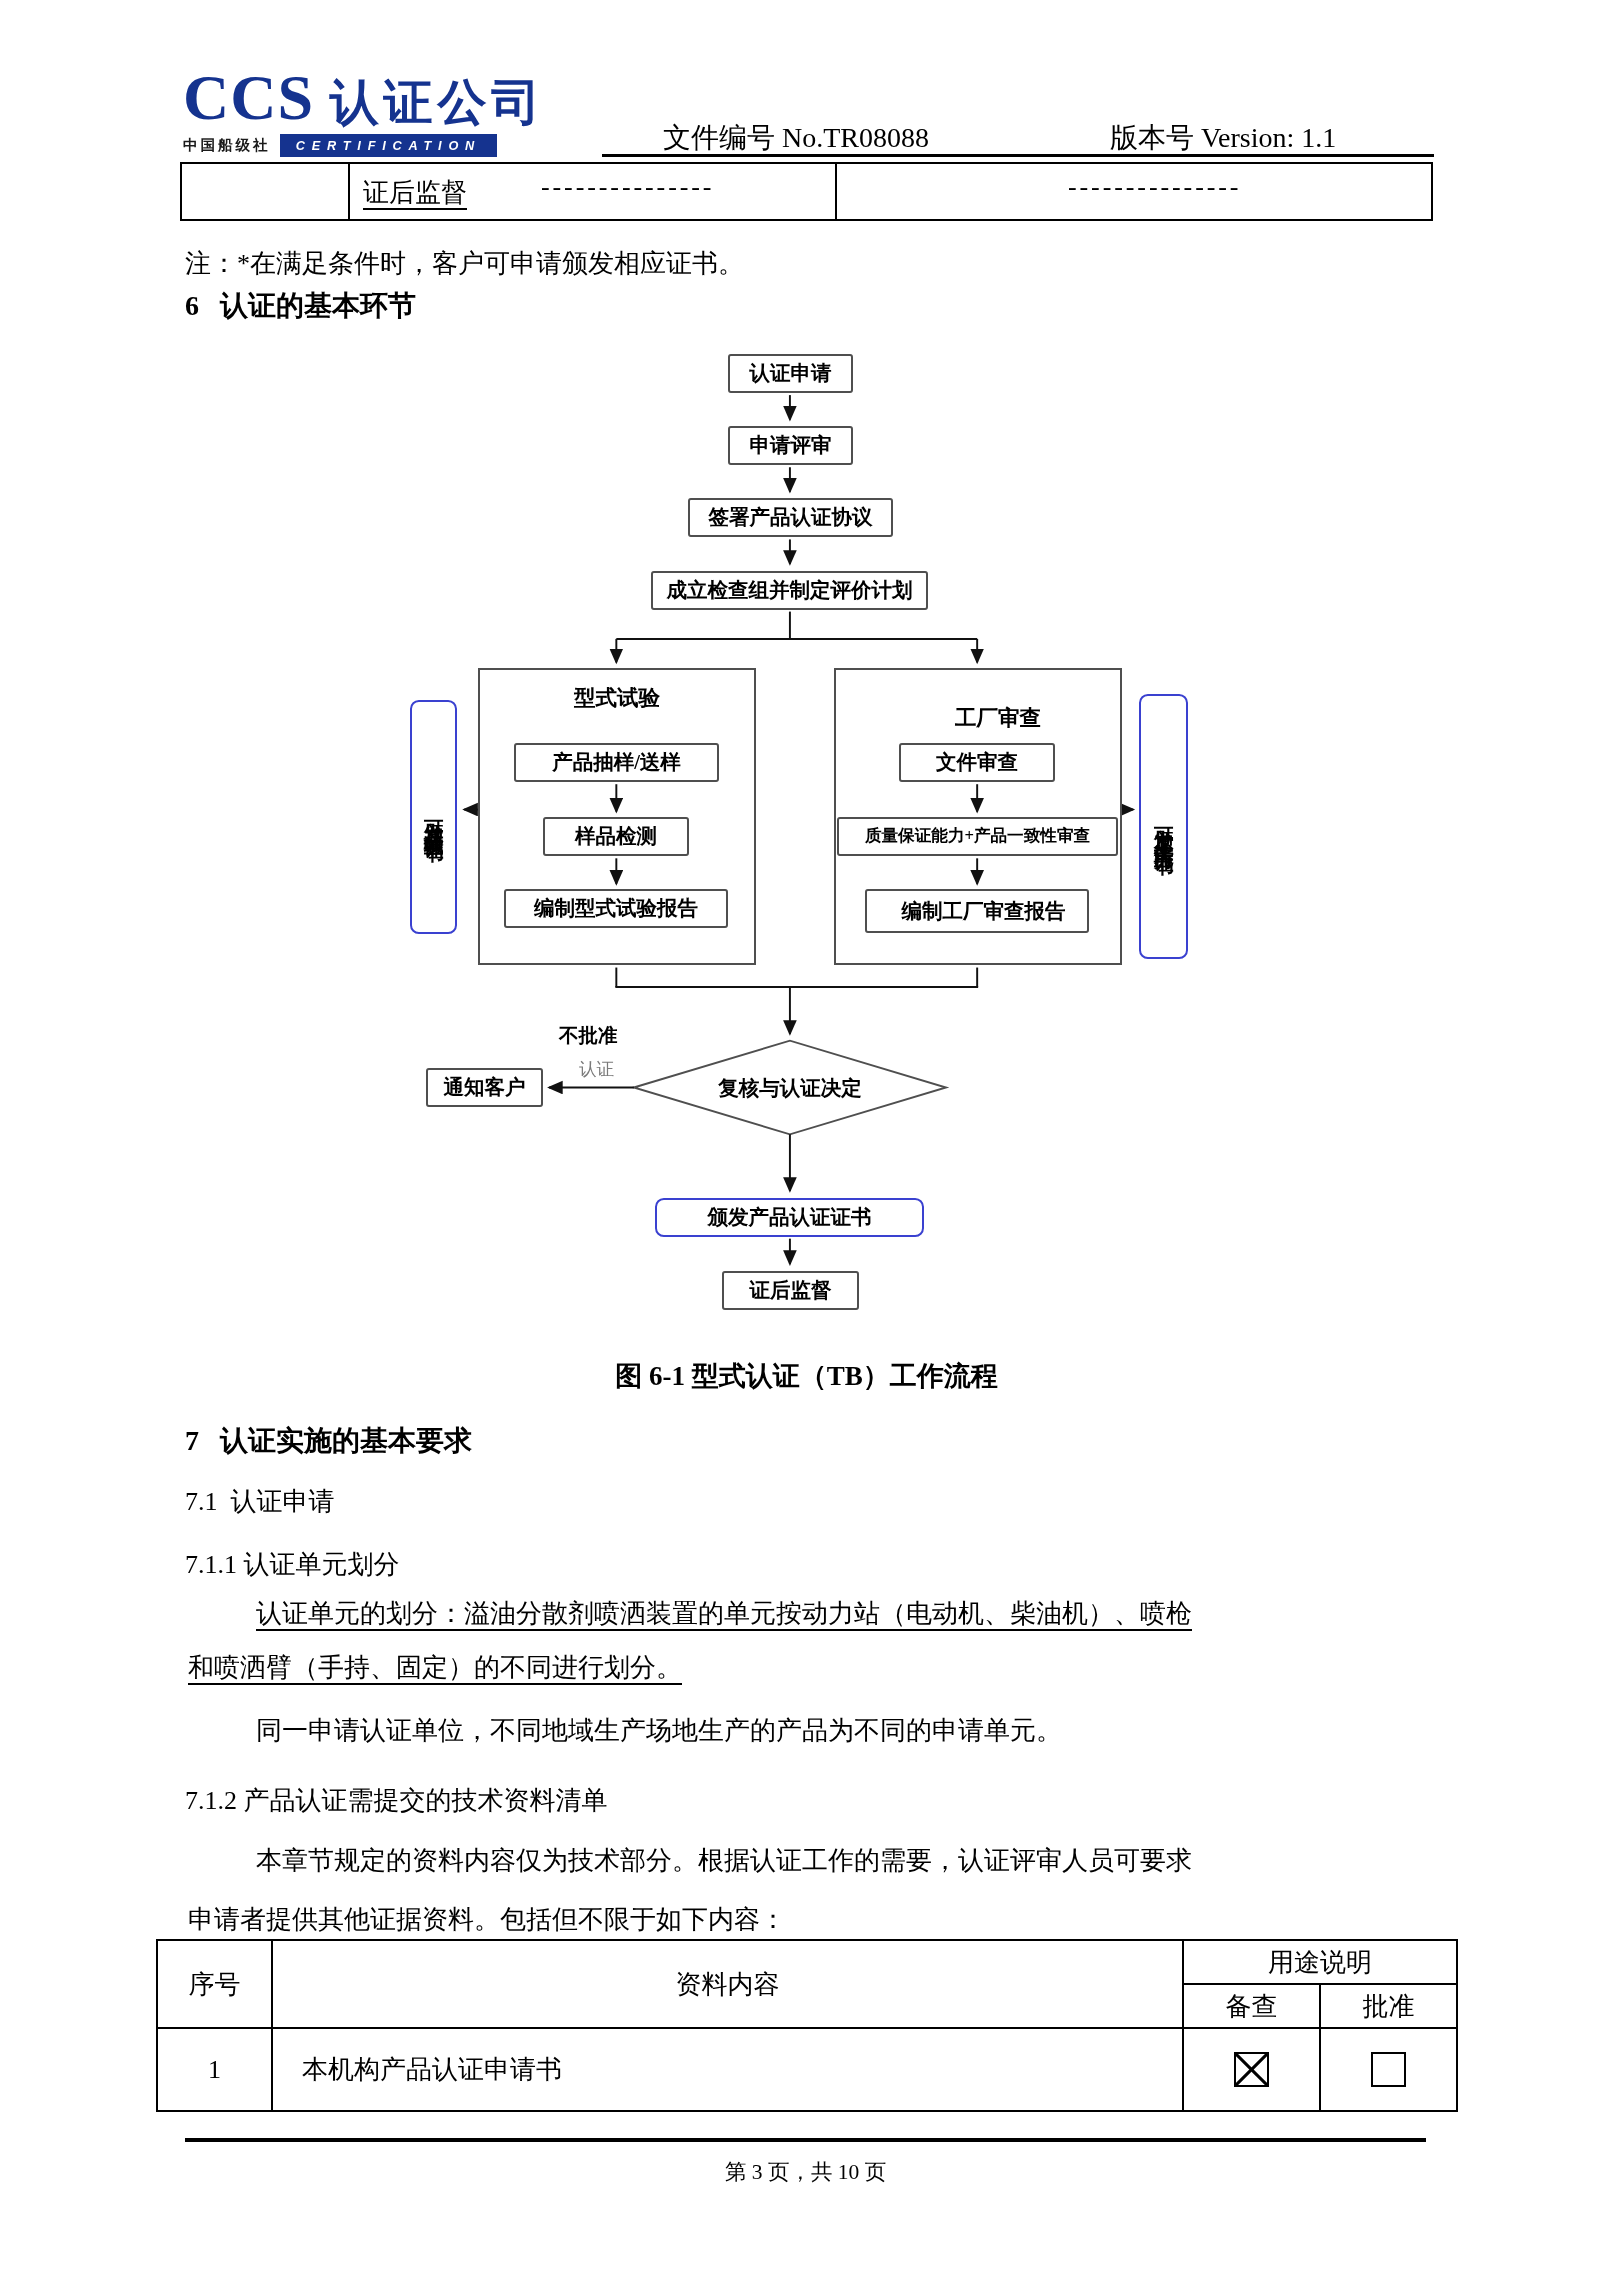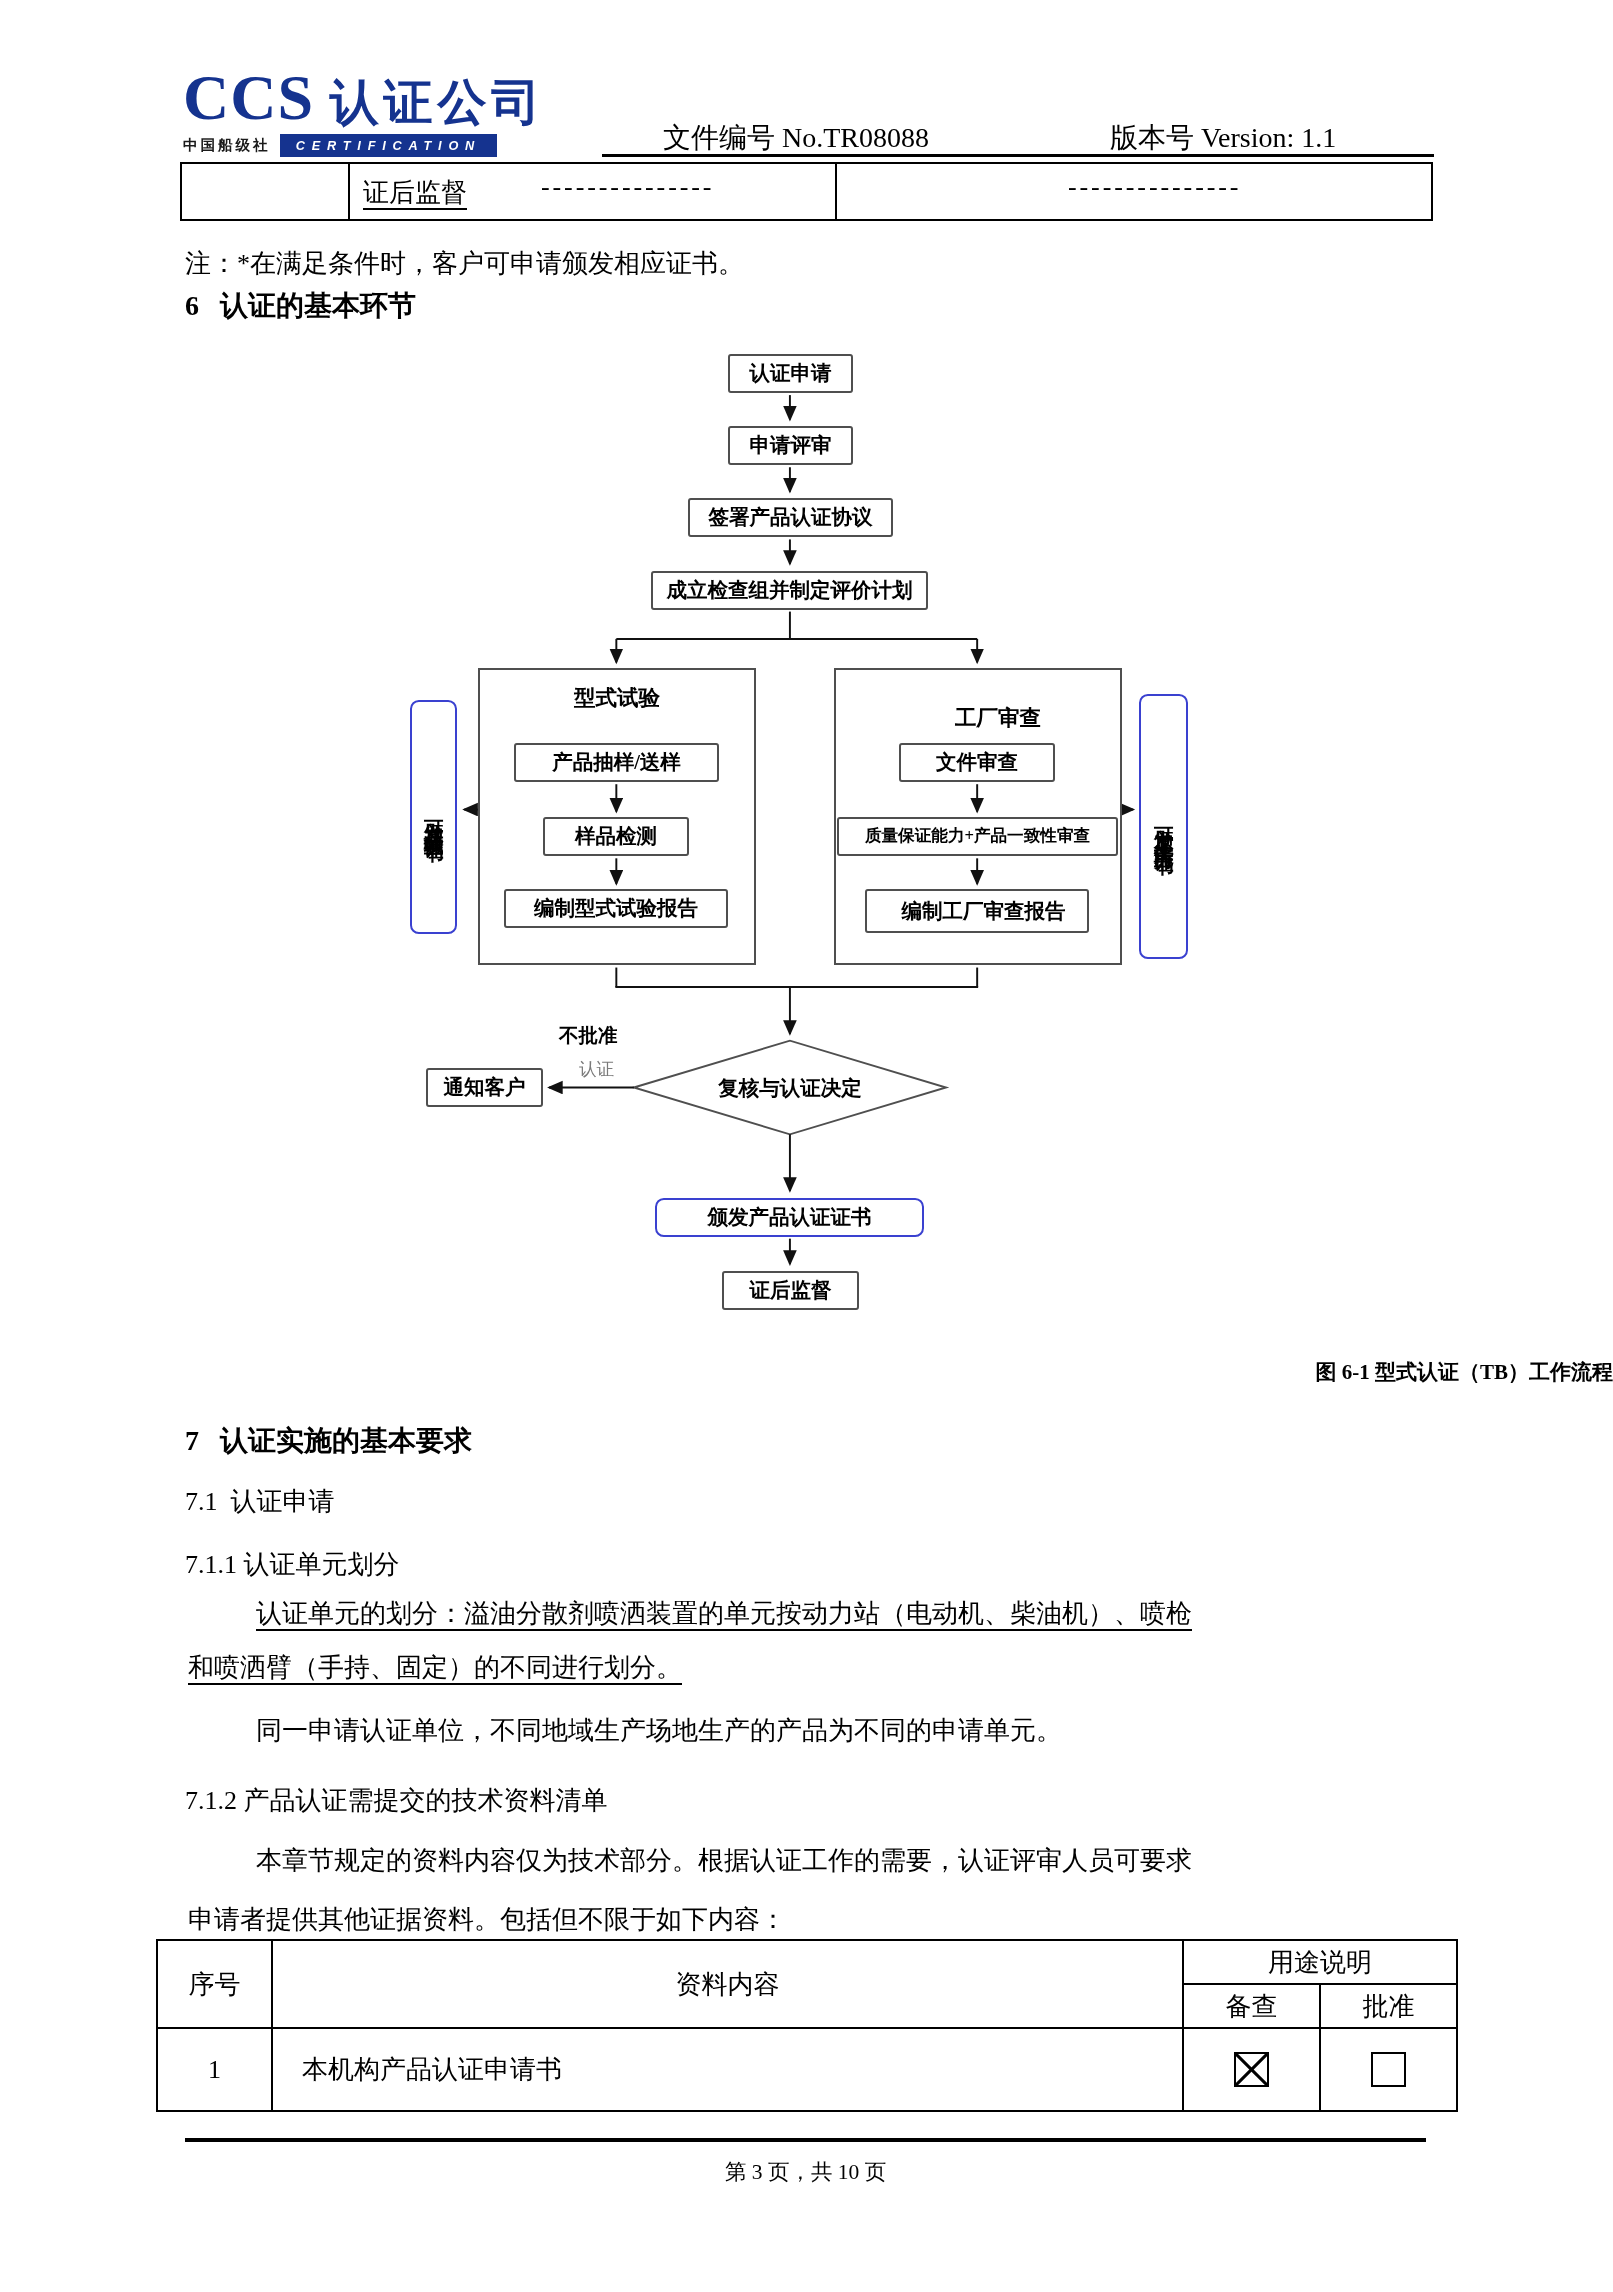--- a/index.html
+++ b/index.html
@@ -44,21 +44,21 @@
   .doc-table td.left { text-align:left; padding-left:29px; }
 
   .checkbox { position:relative; width:35px; height:35px; border:2.9px solid #000; margin:0 auto; }
   .checkbox.checked::before, .checkbox.checked::after {
     content:""; position:absolute; left:50%; top:50%;
     width:45px; height:2.9px; background:#000; margin-left:-22.4px; margin-top:-1.5px;
   }
   .checkbox.checked::before { transform:rotate(45deg); }
   .checkbox.checked::after  { transform:rotate(-45deg); }
 
-  .caption { position:absolute; left:0; width:1613px; text-align:right; font-weight:bold; font-size:21px; z-index:2; }
+  .caption { position:absolute; left:0; width:1613px; text-align:center; font-weight:bold; font-size:27px; z-index:2; }
   .footer-text { position:absolute; left:185px; width:1241px; text-align:center; font-size:21.5px; z-index:2; }
 </style>
 </head>
 <body>
 
 <div class="page">
 
   <div class="abs" style="left:183px; top:66px; z-index:2;">
     <div class="logo-row1">
       <span class="logo-ccs">CCS</span>

